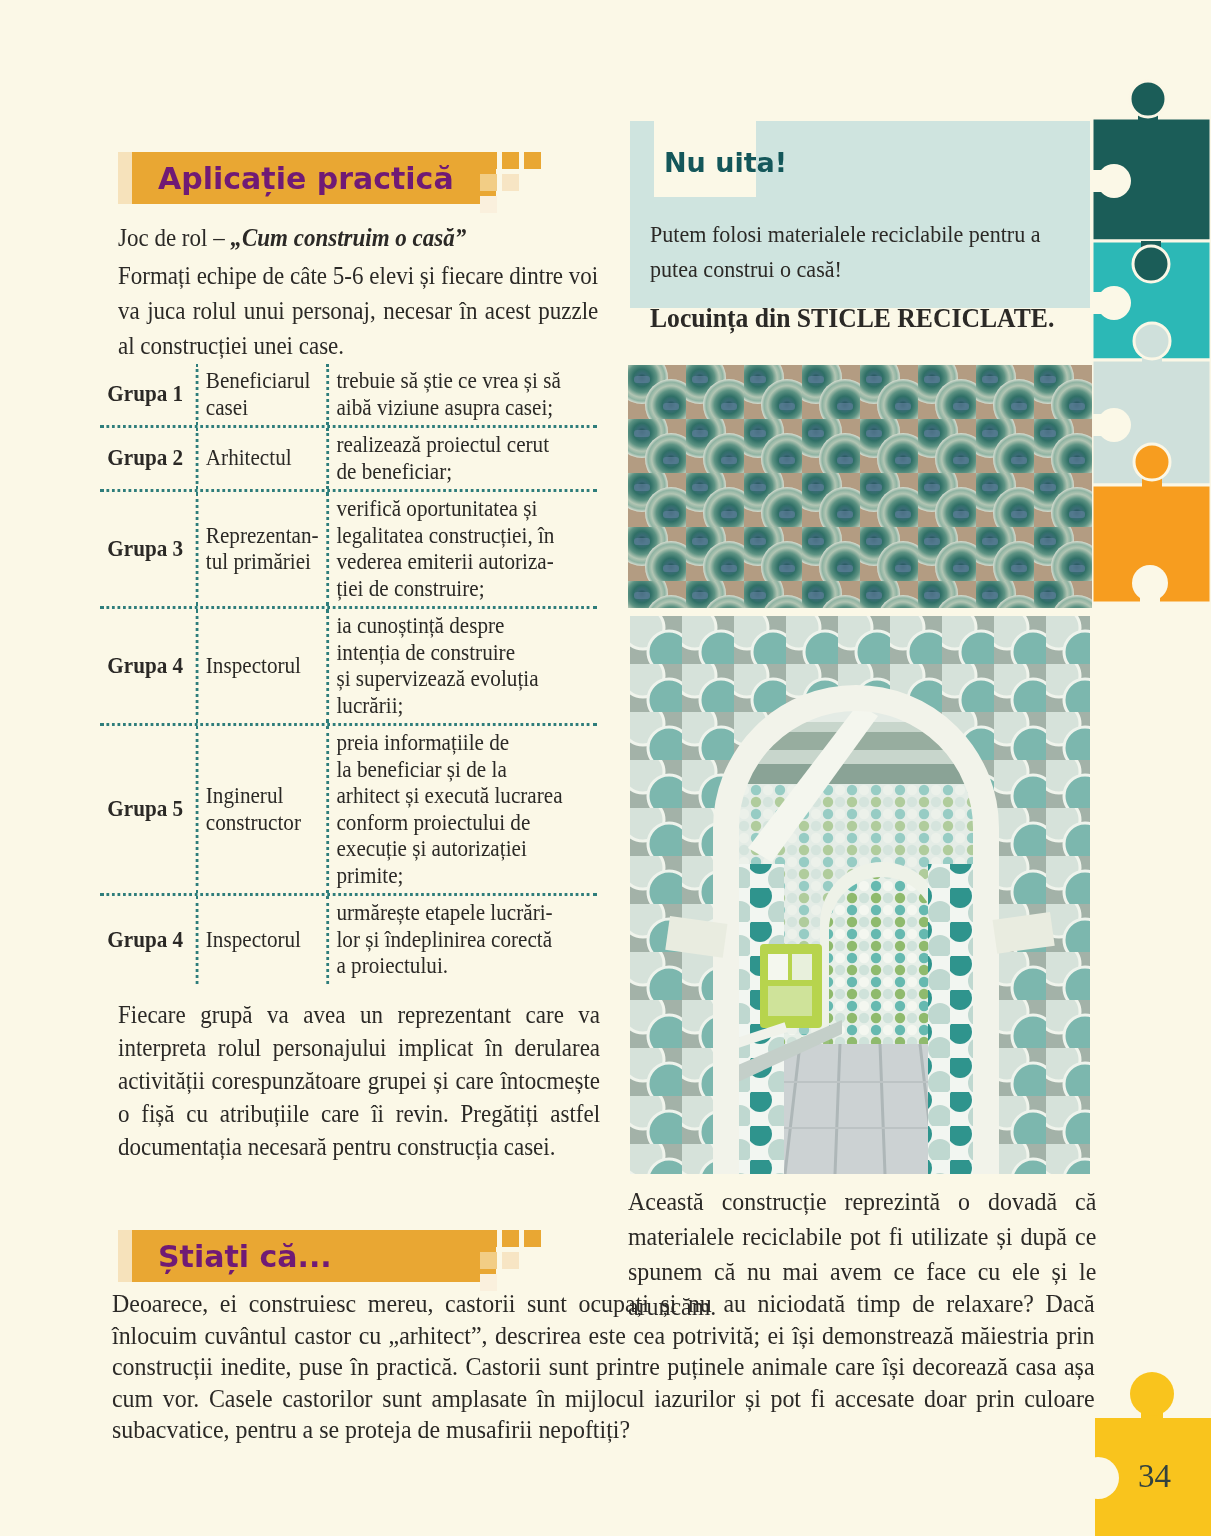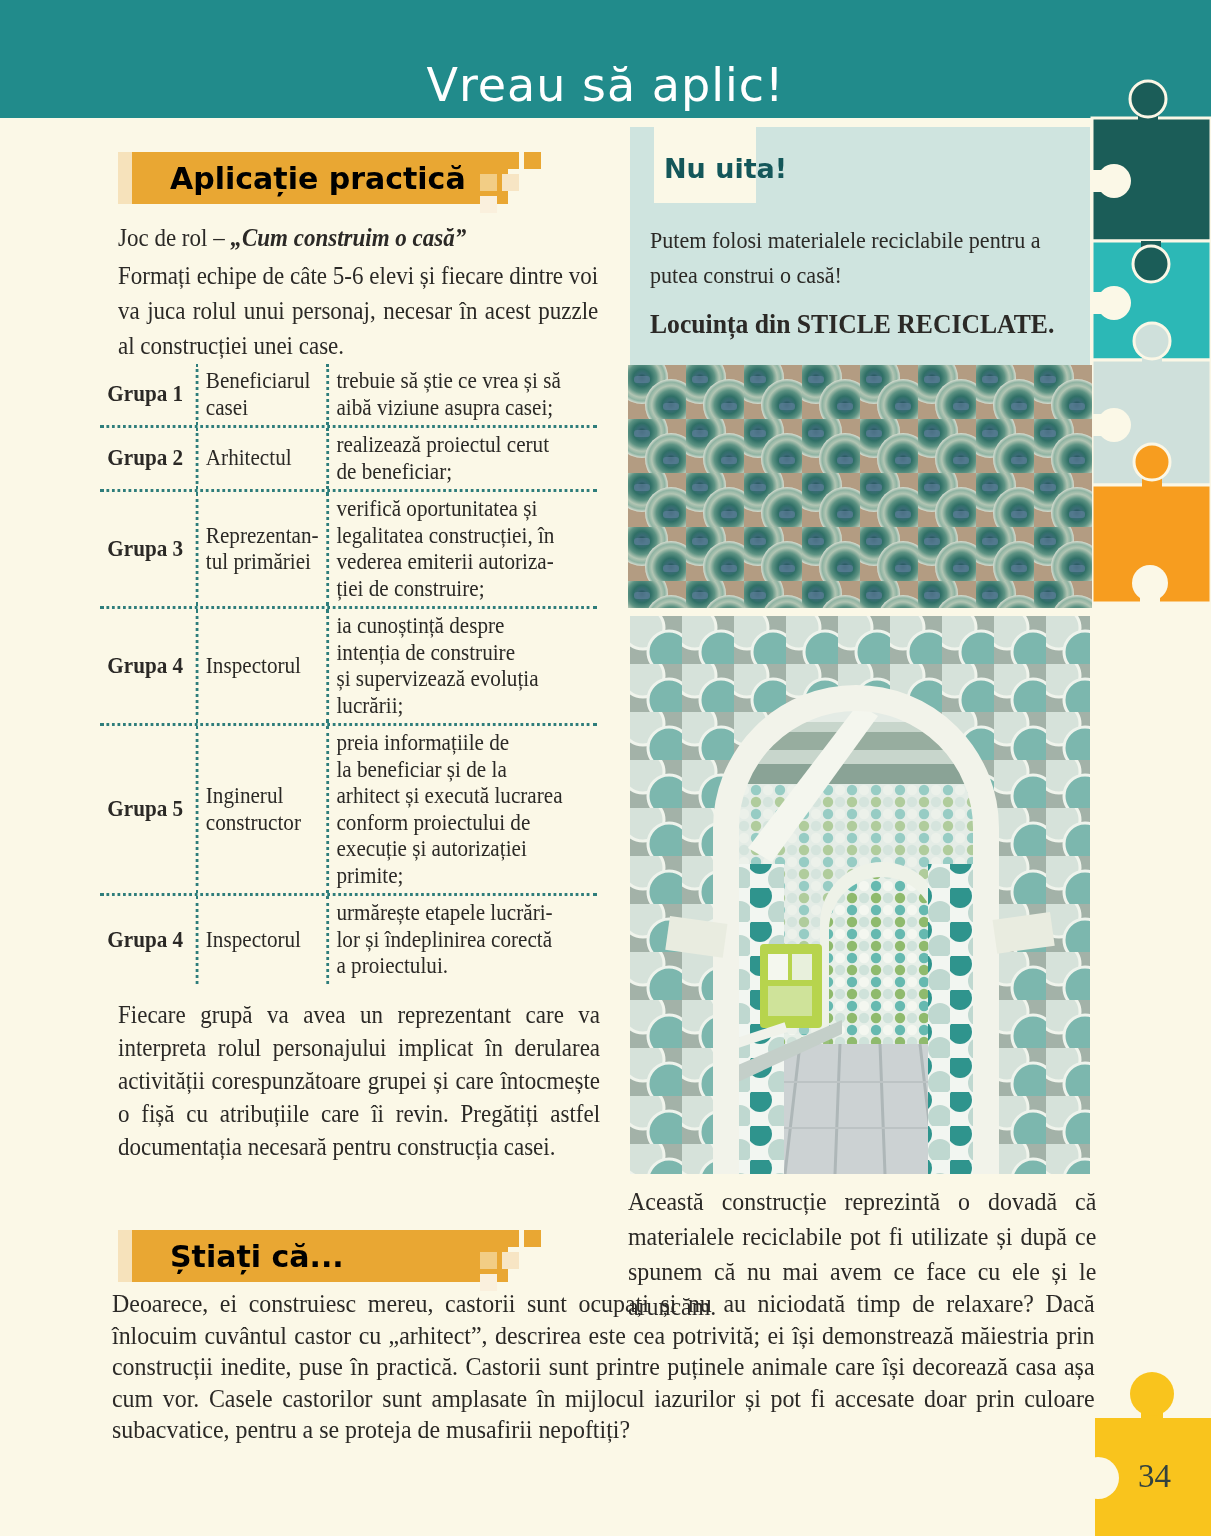--- a/index.html
+++ b/index.html
@@ -6,22 +6,22 @@
   .page{position:relative;width:1211px;height:1536px;background:#fbf8e7;overflow:hidden;
         font-family:"Liberation Serif",serif;color:#2b2926;margin:0 auto;}
   
   .band{position:absolute;left:0;top:0;width:1211px;height:118px;background:#218b8b;
         display:flex;align-items:flex-end;justify-content:center;padding-bottom:6px;box-sizing:border-box;}
   .band h1{margin:0;font-family:"DejaVu Sans","Liberation Sans",sans-serif;font-weight:normal;
            font-size:46px;color:#ffffff;letter-spacing:1px;}
   
   .banner{position:absolute;height:52px;display:flex;}
   .banner .strip{width:14px;background:#f6e2bb;}
-  .banner .main{width:338px;background:#e9a733;color:#000000;display:flex;align-items:center;
-                padding-left:38px;font-family:"DejaVu Sans","Liberation Sans",sans-serif;
+  .banner .main{width:338px;background:#e9a733;color:#701a75;display:flex;align-items:center;
+                padding-left:26px;font-family:"DejaVu Sans","Liberation Sans",sans-serif;
                 font-weight:bold;font-size:30px;}
   .sqgrid{position:absolute;left:362px;top:0;display:grid;grid-template-columns:repeat(3,17px);
           grid-auto-rows:17px;gap:5px;}
   .sq{width:17px;height:17px;}
   .sq.o1{background:#e9a733;} .sq.o2{background:#f2cd85;} .sq.o3{background:#f7e5c4;}
   .sq.o4{background:#faf0dd;} .sq.e{background:transparent;}
   
   .narrow{transform:scaleX(.92);transform-origin:0 0;}
   .intro{position:absolute;left:118px;top:220px;width:522px;font-size:25px;line-height:35px;}
   .intro .line1{margin-bottom:3px;}
@@ -34,21 +34,21 @@
   .trow:last-child{border-bottom:none;}
   .tcell{padding:4px 8px;display:flex;align-items:center;white-space:pre-line;}
   .tcell.group{font-weight:bold;}
   .tcell.role,.tcell.task{border-left:3px dotted #2e7d7b;}
   
   .summary{position:absolute;left:118px;top:998px;width:524px;font-size:25px;line-height:33px;
            text-align:justify;margin:0;}
   .fact{position:absolute;left:112px;top:1288px;width:1068px;font-size:26px;line-height:31.5px;
         text-align:justify;margin:0;}
   
-  .note-box{position:absolute;left:630px;top:121px;width:460px;height:240px;background:#cfe4df;margin-top:6px;}
+  .note-box{position:absolute;left:630px;top:121px;width:460px;height:187px;background:#cfe4df;}
   .note-tab{position:absolute;left:24px;top:0;width:102px;height:76px;background:#fbf8e7;}
   .note-label{position:absolute;left:34px;top:26px;font-family:"DejaVu Sans","Liberation Sans",sans-serif;
               font-weight:bold;font-size:27px;color:#14575a;}
   .note-text{position:absolute;left:20px;top:96px;width:456px;font-size:24px;line-height:35px;
              transform:scaleX(.92);transform-origin:0 0;margin:0;}
   .note-heading{position:absolute;left:20px;top:182px;width:470px;font-size:27px;font-weight:bold;
                 transform:scaleX(.95);transform-origin:0 0;margin:0;}
   
   .photo1{position:absolute;left:628px;top:365px;}
   .photo2{position:absolute;left:630px;top:616px;}
@@ -57,23 +57,20 @@
   
   .puzzle-col{position:absolute;left:1090px;top:0;}
   .puzzle-page{position:absolute;left:1060px;top:1330px;}
   .page-num{position:absolute;left:1138px;top:1458px;width:60px;font-size:33px;color:#33423f;}
 </style>
 </head>
 <body>
 
 <div class="page">
 
-  <div class="band">
-    <h1>Vreau să aplic!</h1>
-  </div>
 
   <svg class="puzzle-col" width="121" height="645" viewBox="0 0 121 645">
     <g>
       <rect x="2" y="118" width="119" height="123" fill="#1b5d58" stroke="#fbf7e6" stroke-width="3"></rect>
     </g>
     <g>
       <rect x="2" y="241" width="119" height="119" fill="#2cb8b6" stroke="#fbf7e6" stroke-width="3"></rect>
     </g>
     <g>
       <rect x="2" y="360" width="119" height="125" fill="#cfe0db" stroke="#fbf7e6" stroke-width="3"></rect>

